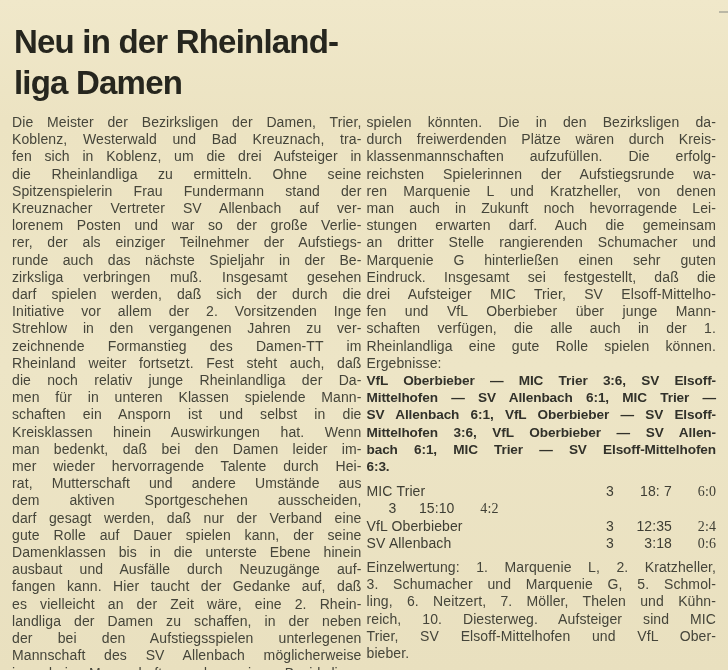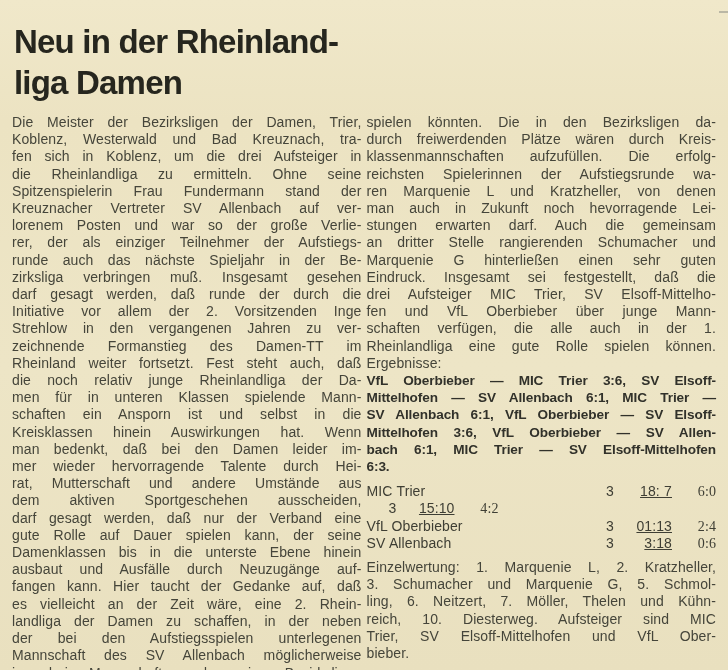--- a/index.html
+++ b/index.html
@@ -59,21 +59,21 @@
   }
   .standings-table {
     margin-top: 8px;
     margin-bottom: 7px;
     color: #3e3e34;
   }
   .trow { display: flex; align-items: flex-start; }
   .tteam { flex: 1 1 auto; text-align: left; }
   .tnum  { text-align: right; white-space: pre; }
   .tgames  { width: 30px; }
-  .tsets   { width: 58px; text-decoration: underline; }
+  .tsets   { width: 58px; }
   .tpoints { width: 44px; font-family: Liberation Serif, serif; }
 </style>
 </head>
 <body>
 
 <div class="page">
 
   <div class="scan-artifact"></div>
 
   <div class="headline">
@@ -87,21 +87,21 @@
         <div class="line">Die Meister der Bezirksligen der Damen, Trier,</div>
         <div class="line">Koblenz, Westerwald und Bad Kreuznach, tra-</div>
         <div class="line">fen sich in Koblenz, um die drei Aufsteiger in</div>
         <div class="line">die Rheinlandliga zu ermitteln. Ohne seine</div>
         <div class="line">Spitzenspielerin Frau Fundermann stand der</div>
         <div class="line">Kreuznacher Vertreter SV Allenbach auf ver-</div>
         <div class="line">lorenem Posten und war so der große Verlie-</div>
         <div class="line">rer, der als einziger Teilnehmer der Aufstiegs-</div>
         <div class="line">runde auch das nächste Spieljahr in der Be-</div>
         <div class="line">zirksliga verbringen muß. Insgesamt gesehen</div>
-        <div class="line">darf gesagt werden, daß runde der durch die</div>
+        <div class="line">darf spielen werden, daß sich der durch die</div>
         <div class="line">Initiative vor allem der 2. Vorsitzenden Inge</div>
         <div class="line">Strehlow in den vergangenen Jahren zu ver-</div>
         <div class="line">zeichnende Formanstieg des Damen-TT im</div>
         <div class="line">Rheinland weiter fortsetzt. Fest steht auch, daß</div>
         <div class="line">die noch relativ junge Rheinlandliga der Da-</div>
         <div class="line">men für in unteren Klassen spielende Mann-</div>
         <div class="line">schaften ein Ansporn ist und selbst in die</div>
         <div class="line">Kreisklassen hinein Auswirkungen hat. Wenn</div>
         <div class="line">man bedenkt, daß bei den Damen leider im-</div>
         <div class="line">mer wieder hervorragende Talente durch Hei-</div>
@@ -156,21 +156,21 @@
             <span class="tnum tpoints">6:0</span>
           </div>
           <div class="trow">
             <span class="tnum tgames">3</span>
             <span class="tnum tsets">15:10</span>
             <span class="tnum tpoints">4:2</span>
           </div>
           <div class="trow">
             <span class="tteam">VfL Oberbieber</span>
             <span class="tnum tgames">3</span>
-            <span class="tnum tsets">01:13</span>
+            <span class="tnum tsets">12:35</span>
             <span class="tnum tpoints">2:4</span>
           </div>
           <div class="trow">
             <span class="tteam">SV Allenbach</span>
             <span class="tnum tgames">3</span>
             <span class="tnum tsets">3:18</span>
             <span class="tnum tpoints">0:6</span>
           </div>
         </div>
 

